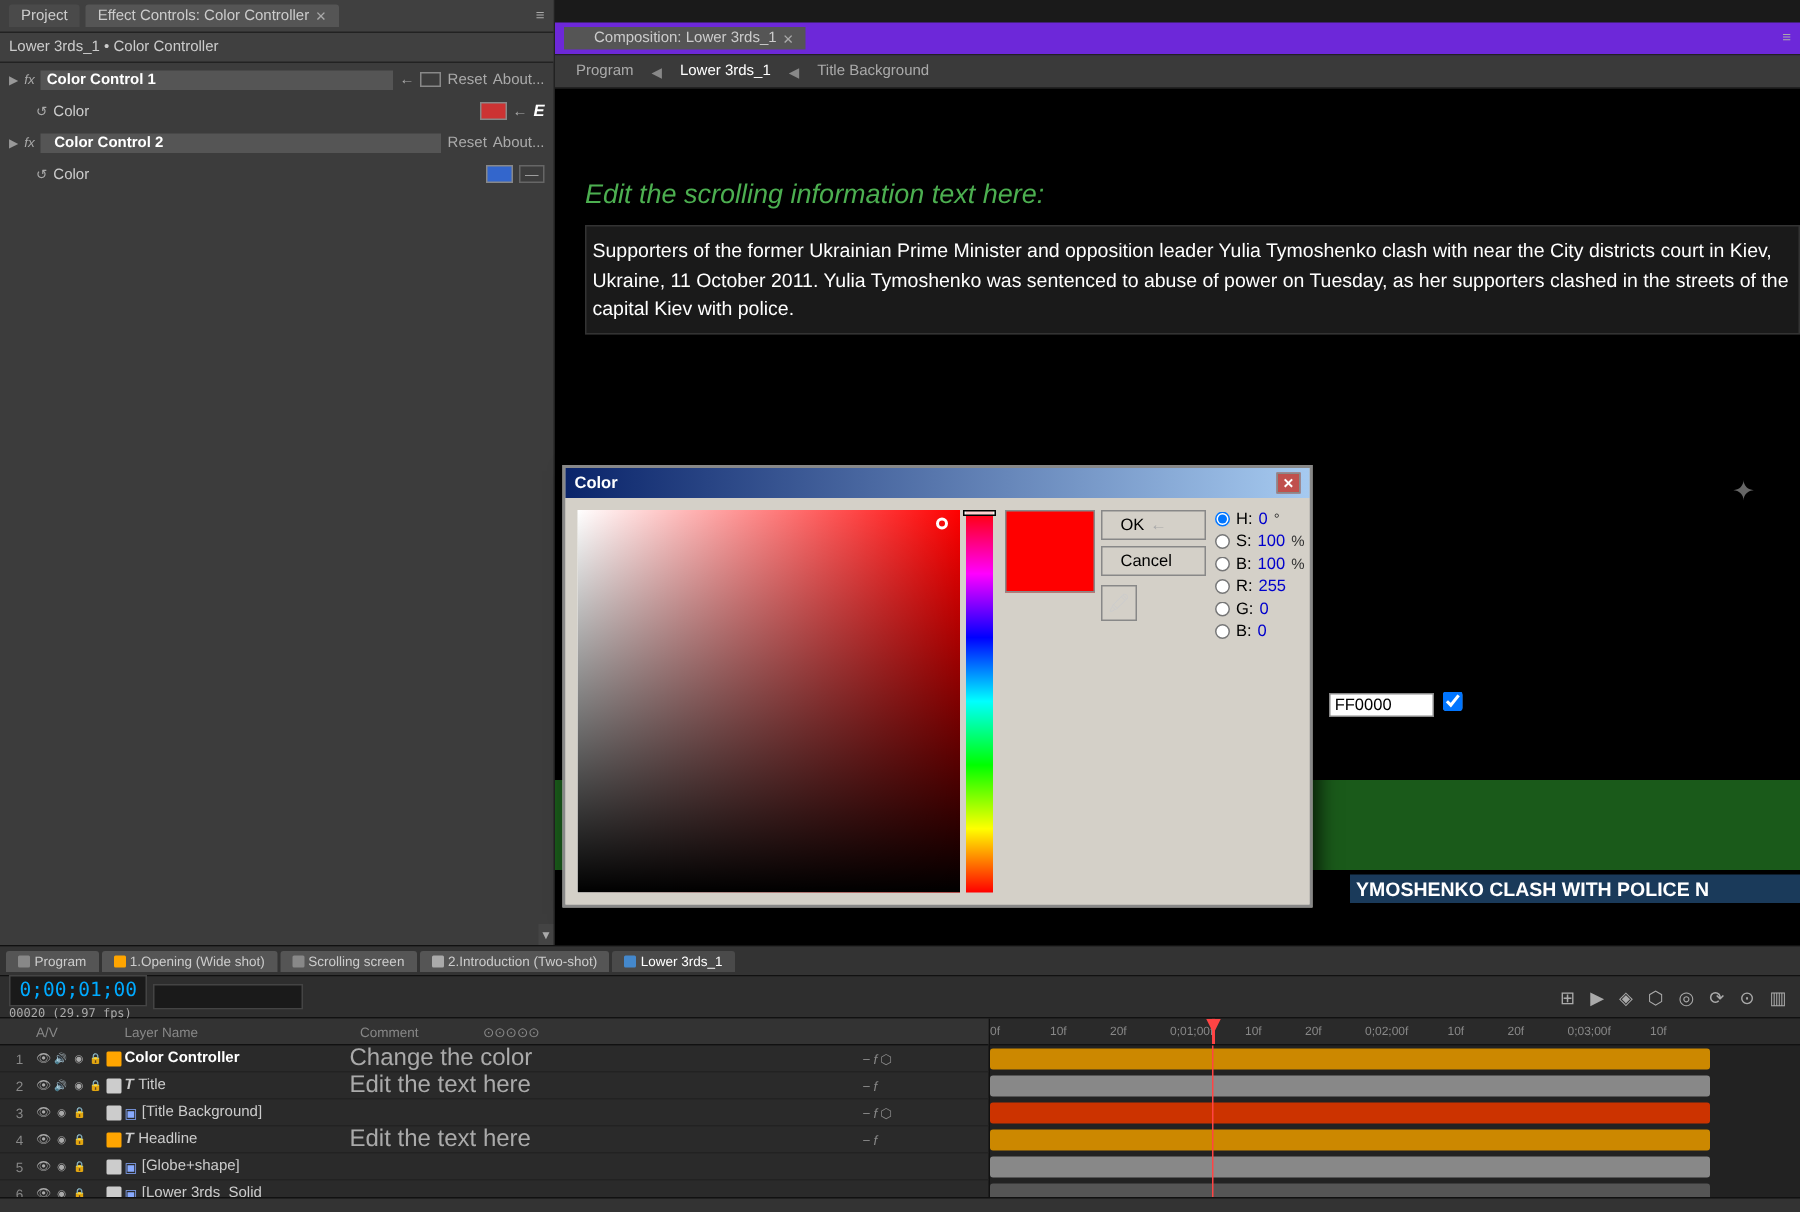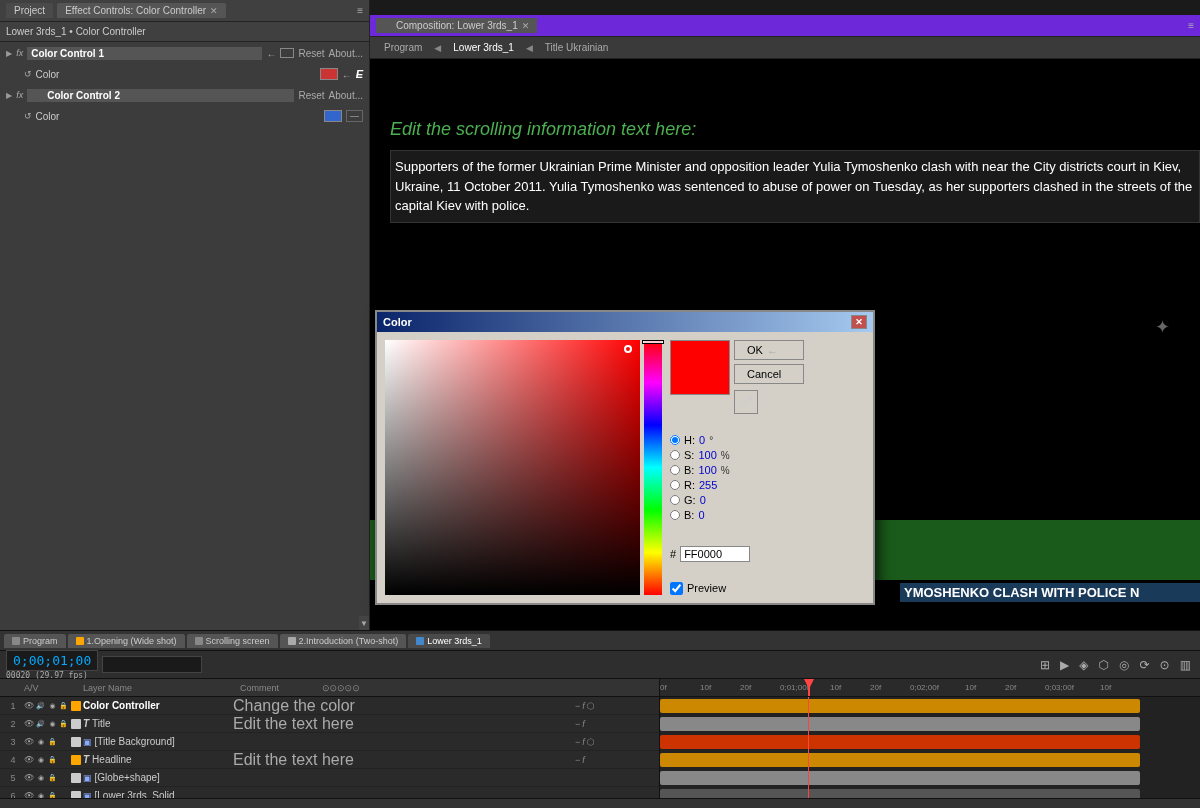--- a/index.html
+++ b/index.html
@@ -44,21 +44,21 @@
     .color-dialog { position: absolute; top: 310px; left: 375px; width: 500px; background: #d4d0c8; border: 2px solid #888; z-index: 100; box-shadow: 4px 4px 12px rgba(0,0,0,0.7); }
     .dialog-title-bar { background: linear-gradient(to right, #0a246a, #a6caf0); color: #fff; height: 20px; display: flex; align-items: center; justify-content: space-between; padding: 0 6px; font-size: 11px; font-weight: bold; }
     .dialog-close-btn { background: #c0504d; color: #fff; border: 1px solid #888; width: 16px; height: 14px; display: flex; align-items: center; justify-content: center; cursor: pointer; font-size: 9px; }
     .dialog-body { display: flex; padding: 8px; gap: 8px; background: #d4d0c8; }
     .color-picker-area { display: flex; gap: 4px; }
     .color-gradient { width: 255px; height: 255px; position: relative; background: linear-gradient(to right, #fff, #ff0000); overflow: hidden; cursor: crosshair; }
     .color-gradient-dark { position: absolute; top: 0; left: 0; right: 0; bottom: 0; background: linear-gradient(to bottom, transparent, #000); }
     .color-cursor { position: absolute; top: 5px; right: 5px; width: 8px; height: 8px; border: 2px solid #fff; border-radius: 50%; }
     .color-hue-bar { width: 18px; height: 255px; background: linear-gradient(to bottom, #ff0000, #ff00ff, #0000ff, #00ffff, #00ff00, #ffff00, #ff0000); cursor: pointer; position: relative; }
     .hue-cursor { position: absolute; top: 0; left: -2px; right: -2px; height: 4px; background: rgba(255,255,255,0.8); border: 1px solid #000; }
-    .color-right-panel { display: flex; flex-direction: column; gap: 6px; min-width: 180px; justify-content: space-between; }
+    .color-right-panel { display: flex; flex-direction: row; gap: 6px; min-width: 180px; justify-content: space-between; }
     .color-preview-area { display: flex; gap: 4px; align-items: flex-start; }
     .color-preview-box { width: 60px; height: 55px; background: #ff0000; border: 1px solid #888; }
     .color-ok-cancel { display: flex; flex-direction: column; gap: 4px; }
     .dialog-btn { background: #d4d0c8; border: 1px solid #888; color: #000; font-size: 11px; padding: 3px 12px; cursor: pointer; display: flex; align-items: center; gap: 4px; min-width: 70px; }
     .color-eyedropper { width: 24px; height: 24px; background: #d4d0c8; border: 1px solid #888; display: flex; align-items: center; justify-content: center; cursor: pointer; }
     .radio-group { display: flex; flex-direction: column; gap: 3px; }
     .radio-row { display: flex; align-items: center; gap: 4px; font-size: 11px; color: #000; }
     .radio-input { width: 10px; height: 10px; }
     .radio-value { color: #0000cc; font-size: 11px; }
     .radio-unit { font-size: 10px; color: #333; }
@@ -135,21 +135,21 @@
         <span style="font-size:9px;color:#aaa;">↺</span>
         <span style="flex:1;font-size:10px;color:#ccc;">Color</span>
         <div class="color-swatch red"></div>
         <span style="color:#aaa;font-size:10px;">←</span>
         <span style="font-size:11px;color:#fff;font-style:italic;font-weight:bold;">E</span>
       </div>
 
       <div class="effect-row">
         <span class="triangle">▶</span>
         <span style="font-size:9px;color:#aaa;font-style:italic;">fx</span>
-        <span style="flex:1;font-weight:bold;color:#fff;font-size:10px;background:#555;padding:1px 20px;">Color Control 2</span>
+        <span style="flex:1;font-weight:bold;color:#fff;font-size:10px;background:#555;padding:1px 9px;">Color Control 2</span>
         <span class="reset-btn">Reset</span>
         <span class="about-btn">About...</span>
       </div>
 
       <div class="color-row-sub">
         <span style="font-size:9px;color:#aaa;">↺</span>
         <span style="flex:1;font-size:10px;color:#ccc;">Color</span>
         <div class="color-swatch blue"></div>
         <span style="font-size:9px;color:#aaa;border:1px solid #666;padding:0 3px;cursor:pointer;">—</span>
       </div>
@@ -167,21 +167,21 @@
         <span style="font-size:10px;">Composition: Lower 3rds_1</span>
         <span style="font-size:9px;color:#aaa;">✕</span>
       </div>
       <span style="color:#aaa;font-size:10px;margin-left:auto;">≡</span>
     </div>
     <div class="comp-nav">
       <span class="comp-nav-tab">Program</span>
       <span style="color:#888;font-size:9px;">◀</span>
       <span class="comp-nav-tab active">Lower 3rds_1</span>
       <span style="color:#888;font-size:9px;">◀</span>
-      <span class="comp-nav-tab">Title Ukrainian</span>
+      <span class="comp-nav-tab">Title Background</span>
     </div>
     <div class="comp-content">
       <div class="comp-black-area"></div>
       <div class="comp-text-overlay">
         <div class="comp-text-label">Edit the scrolling information text here:</div>
         <div class="comp-text-body">Supporters of the former Ukrainian Prime Minister and opposition leader Yulia Tymoshenko clash with near the City districts court in Kiev, Ukraine, 11 October 2011. Yulia Tymoshenko was sentenced to abuse of power on Tuesday, as her supporters clashed in the streets of the capital Kiev with police.</div>
       </div>
 
       <div style="position:absolute;bottom:50px;left:0;right:0;height:60px;background:#1a5a1a;"></div>
 

